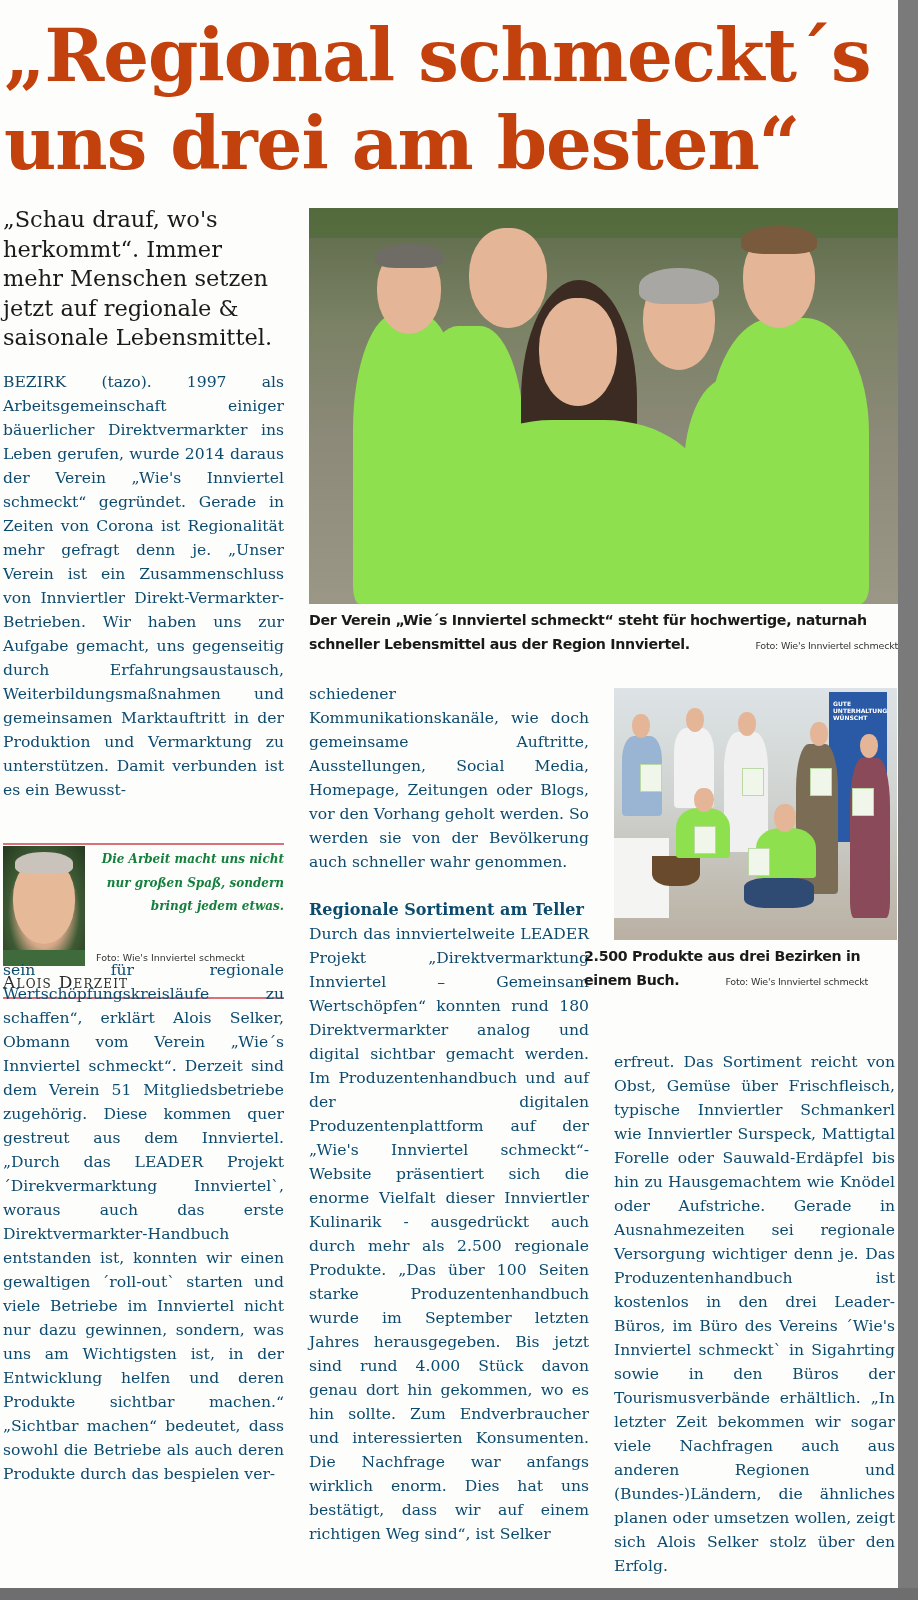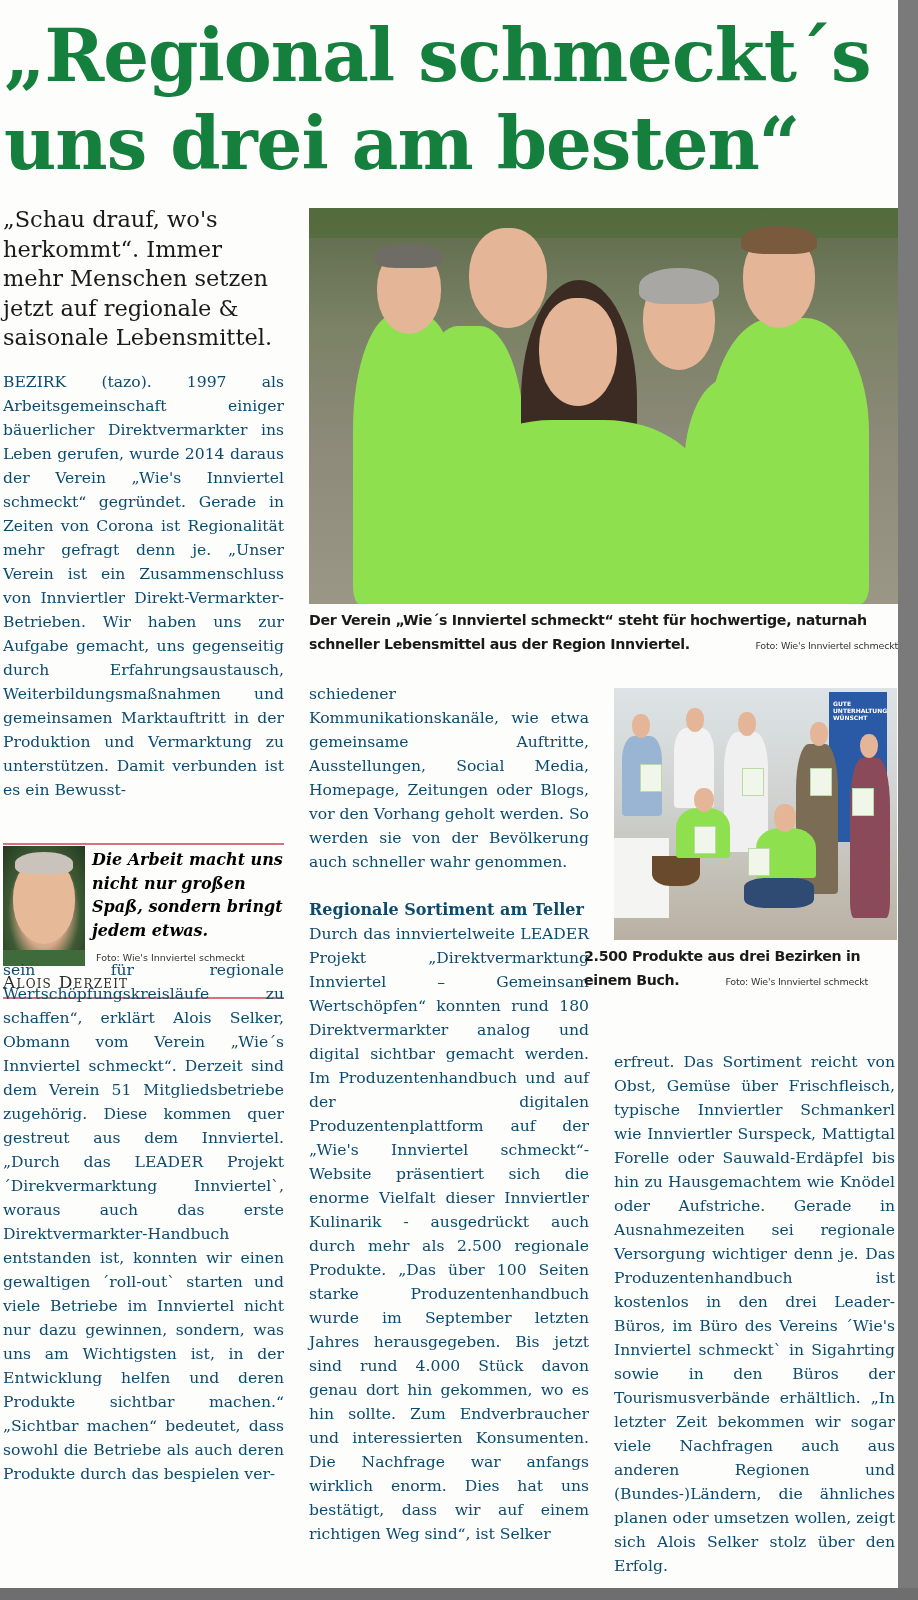--- a/index.html
+++ b/index.html
@@ -1,37 +1,37 @@
 <!DOCTYPE html>
 <html><head>
 <meta charset="utf-8">
 <style>
   html, body { margin:0; padding:0; }
   body { width:918px; height:1600px; background:#7d7d7d; position:relative; overflow:hidden; font-family:"DejaVu Serif", serif; color:#1a1a1a; }
   .page { position:absolute; left:0; top:0; width:898px; height:1588px; background:#fdfdfc; overflow:hidden; }
-  .headline { position:absolute; left:4px; top:12px; width:890px; font-family:"DejaVu Serif", serif; font-weight:bold; font-size:72px; line-height:88px; letter-spacing:-1px; color:#15803d; margin:0; }
+  .headline { position:absolute; left:4px; top:12px; width:890px; font-family:"DejaVu Serif", serif; font-weight:bold; font-size:72px; line-height:88px; letter-spacing:-1px; color:#c2410c; margin:0; }
   .lead { position:absolute; left:3px; top:205px; width:285px; font-size:22.5px; line-height:29.5px; color:#1a1a1a; }
   .col { position:absolute; font-size:15.6px; line-height:24px; text-align:justify; hyphens:manual; color:#0c4a6e; }
   .col p { margin:0; }
   .col1a { left:3px; top:370px; width:281px; }
   .col1b { left:3px; top:958px; width:281px; }
   .col2a { left:309px; top:682px; width:280px; }
   .col2b { left:309px; top:898px; width:280px; }
   .col3 { left:614px; top:1018px; width:281px;margin-top:32px; }
   .subhead { font-weight:bold; font-size:16px; line-height:24px; text-align:left; margin:0; }
   .photo { position:absolute; overflow:hidden; }
   .photo-main { left:309px; top:208px; width:589px; height:396px; background:linear-gradient(180deg,#5d6a4a 0%,#7b8265 30%,#8d8a7a 60%,#9a9786 100%); }
   .photo-second { left:614px; top:688px; width:283px; height:252px; background:linear-gradient(180deg,#dde3e6 0%,#cfd2cf 45%,#b9b0a2 100%); }
   .portrait { position:absolute; left:3px; top:846px; width:82px; height:120px; background:radial-gradient(ellipse at 50% 55%, #e9c2a6 0%, #d7a889 38%, #3d5a34 62%, #24381f 100%); overflow:hidden; }
   .caption { position:absolute; font-family:"DejaVu Sans", sans-serif; font-weight:bold; font-size:14.2px; line-height:24px; color:#1a1a1a; letter-spacing:-0.3px; }
   .credit { font-family:"DejaVu Sans", sans-serif; font-weight:normal; font-size:9.5px; color:#333; letter-spacing:-0.2px; }
   .cap-main { left:309px; top:608px; width:589px; }
   .cap-second { left:584px; top:944px; width:284px; }
   .quote-box { position:absolute; left:3px; top:843px; width:281px; border-top:2px solid #d9707a; }
-  .quote-text { position:absolute; left:92px; top:848px; width:192px; font-style:italic; font-weight:bold; font-size:16px; line-height:23.5px; color:#000000; font-family:"DejaVu Serif", serif; }
+  .quote-text { position:absolute; left:92px; top:848px; width:192px; font-style:italic; font-weight:bold; font-size:12px; line-height:23.5px; color:#15803d; font-family:"DejaVu Serif", serif;text-align:right; }
   .quote-credit { position:absolute; left:96px; top:952px; font-family:"DejaVu Sans", sans-serif; font-size:9.5px; color:#333; }
   .quote-name { position:absolute; left:3px; top:972px; font-variant:small-caps; font-size:17px; letter-spacing:1.2px; color:#2a2a2a; }
   .quote-rule { position:absolute; left:3px; top:997px; width:281px; height:2px; background:#d9707a; }
   .shirt { position:absolute; background:#8fe04f; border-radius:40% 40% 6% 6%; }
   .head { position:absolute; background:#e4b597; border-radius:46% 46% 50% 50%; }
   .hair { position:absolute; border-radius:50% 50% 30% 30%; }
   .shadow-right { position:absolute; left:898px; top:0; width:20px; height:1600px; background:#7a7a7a; }
   .shadow-bottom { position:absolute; left:0; top:1588px; width:918px; height:12px; background:#6e6e6e; }
   .banner { position:absolute; right:10px; top:4px; width:58px; height:150px; background:#2a5aa5; color:#fff; font-family:"DejaVu Sans", sans-serif; font-size:6px; font-weight:bold; padding:8px 4px; box-sizing:border-box; }
   .book { position:absolute; width:20px; height:26px; background:#f1f6ea; border:1px solid #bcd8a5; }
@@ -89,21 +89,21 @@
     <div class="shirt" style="left:140px;top:212px;width:258px;height:184px;"></div>
     <div class="head" style="left:230px;top:90px;width:78px;height:108px;"></div>
   </div>
 
   <div class="caption cap-main">
     <span>Der Verein „Wie´s Innviertel schmeckt“ steht für hochwertige, naturnah schneller Lebensmittel aus der Region Innviertel.</span>
     <span class="credit" style="float:right;margin-top:2px;">Foto: Wie's Innviertel schmeckt</span>
   </div>
 
   <div class="col col2a">
-    <p>schiedener Kommunikationskanäle, wie etwa gemeinsame Auftritte, Ausstellungen, Social Media, Homepage, Zeitungen oder Blogs, vor den Vorhang geholt werden. So werden sie von der Bevölkerung auch schneller wahr genommen.</p>
+    <p>schiedener Kommunikationskanäle, wie doch gemeinsame Auftritte, Ausstellungen, Social Media, Homepage, Zeitungen oder Blogs, vor den Vorhang geholt werden. So werden sie von der Bevölkerung auch schneller wahr genommen.</p>
   </div>
 
   <div class="col col2b">
     <h3 class="subhead">Regionale Sortiment am Teller</h3>
     <p>Durch das innviertelweite LEADER Projekt „Direktvermarktung Innviertel – Gemeinsam Wertschöpfen“ konnten rund 180 Direktvermarkter analog und digital sichtbar gemacht werden. Im Produzentenhandbuch und auf der digitalen Produzentenplattform auf der „Wie's Innviertel schmeckt“-Website präsentiert sich die enorme Vielfalt dieser Innviertler Kulinarik - ausgedrückt auch durch mehr als 2.500 regionale Produkte. „Das über 100 Seiten starke Produzentenhandbuch wurde im September letzten Jahres herausgegeben. Bis jetzt sind rund 4.000 Stück davon genau dort hin gekommen, wo es hin sollte. Zum Endverbraucher und interessierten Konsumenten. Die Nachfrage war anfangs wirklich enorm. Dies hat uns bestätigt, dass wir auf einem richtigen Weg sind“, ist Selker</p>
   </div>
 
   <div class="photo photo-second">
     <div class="banner">GUTE UNTERHALTUNG WÜNSCHT</div>
     <div style="position:absolute;left:0;top:150px;width:55px;height:80px;background:#f4f4f2;"></div>

